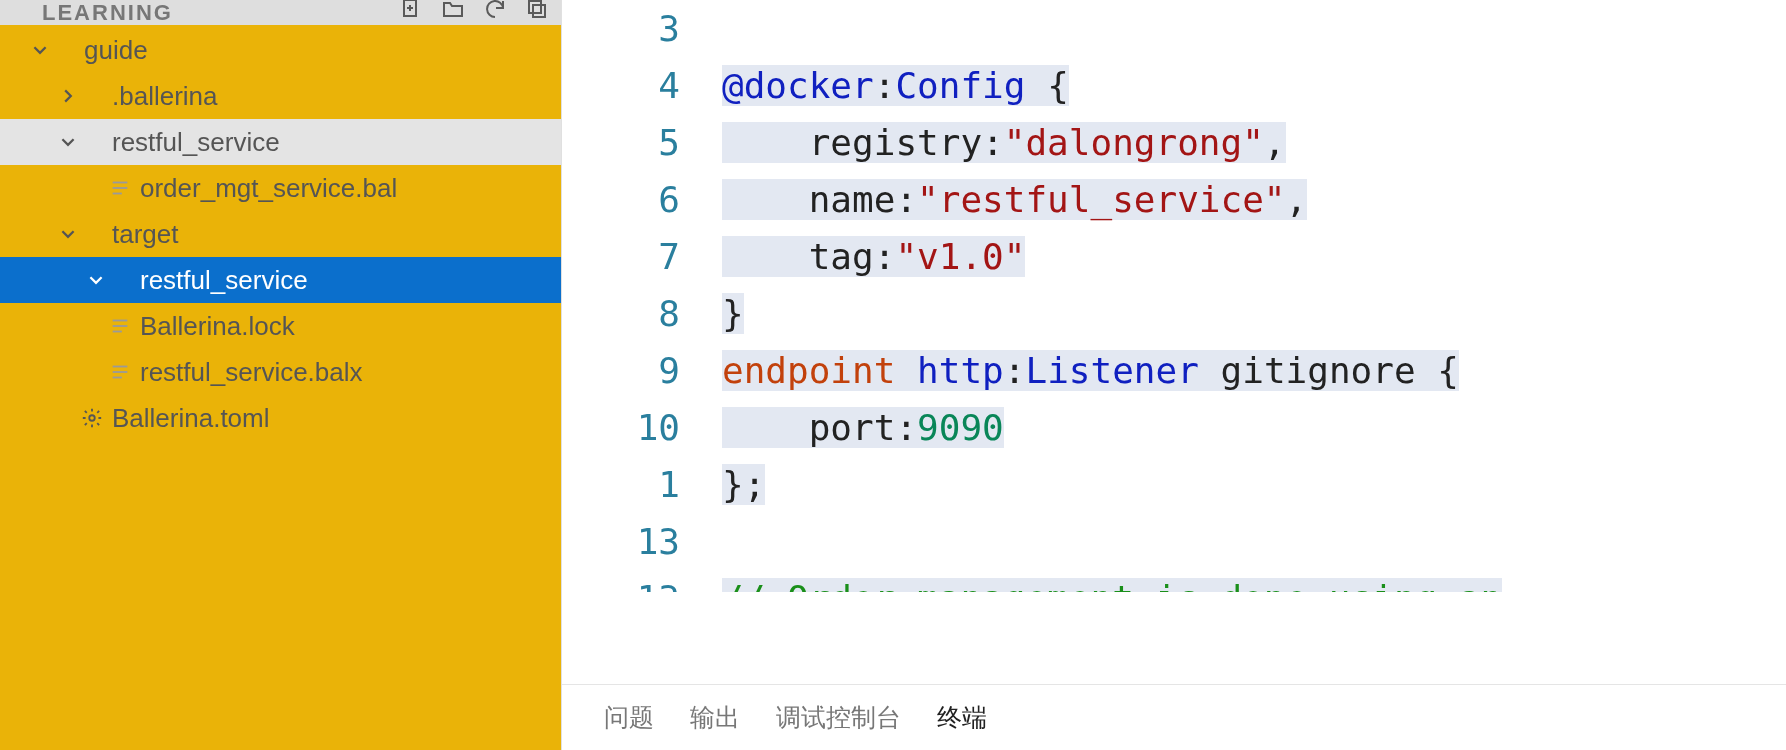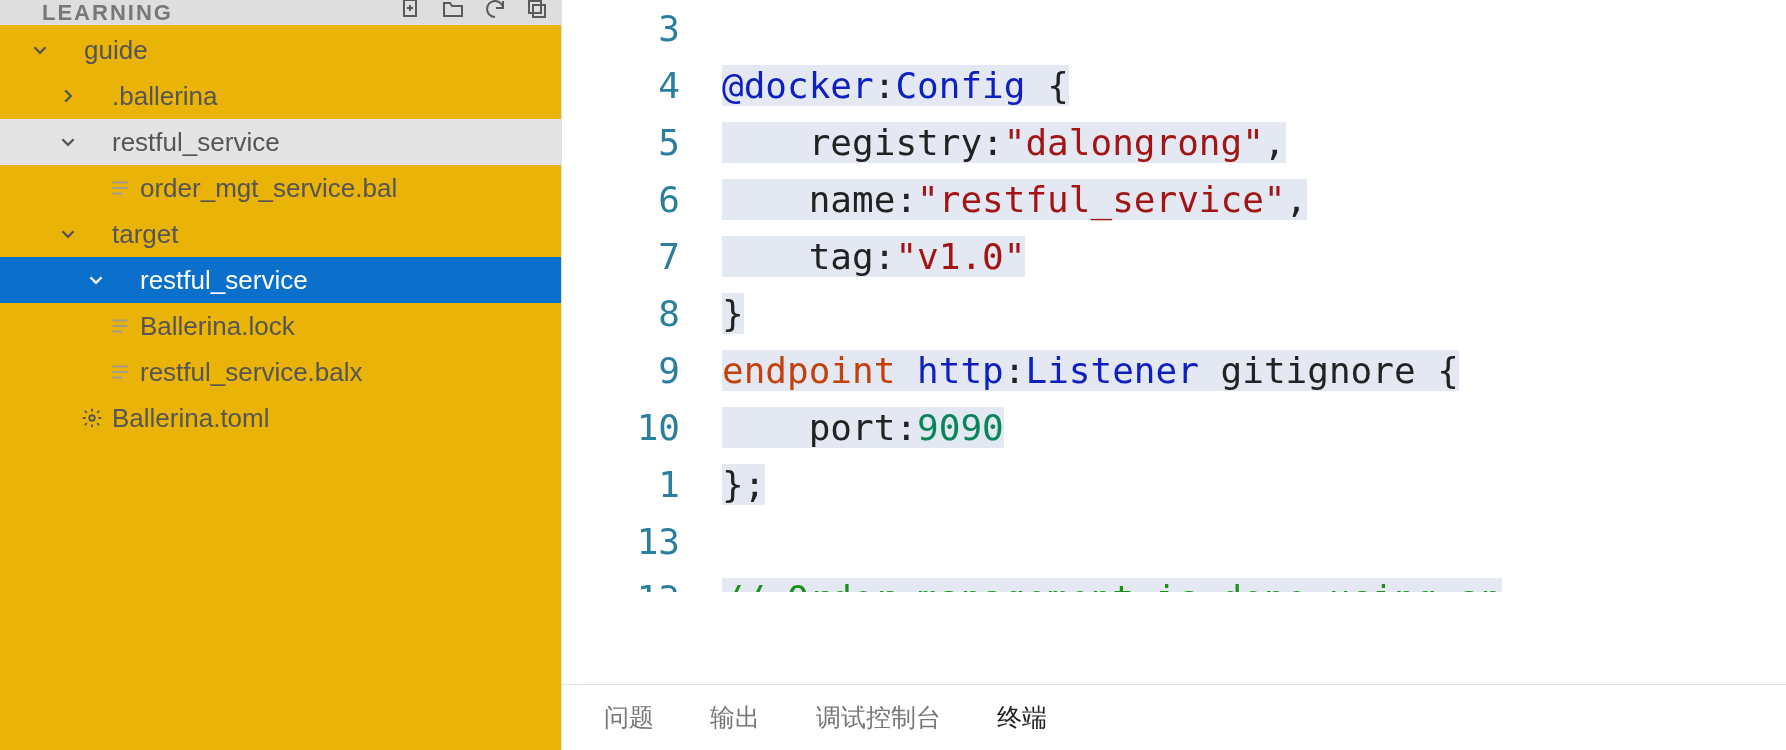--- a/index.html
+++ b/index.html
@@ -115,21 +115,21 @@
 .t-num   { color: #098658; }
 .t-plain { color: #222; }
 .t-comment { color: #1a8f1a; }
 .sel-span { background: #e3e8f2; }
 
 .panel-tabs {
   height: 66px;
   border-top: 1px solid #e5e5e5;
   display: flex;
   align-items: center;
-  gap: 56px;
+  gap: 36px;
   padding-left: 42px;
   font-size: 25px;
   color: #777;
 }
 .panel-tabs .active { color: #222; }
 .panel-tabs > span { cursor: pointer; }
 </style>
 </head>
 <body>
 

